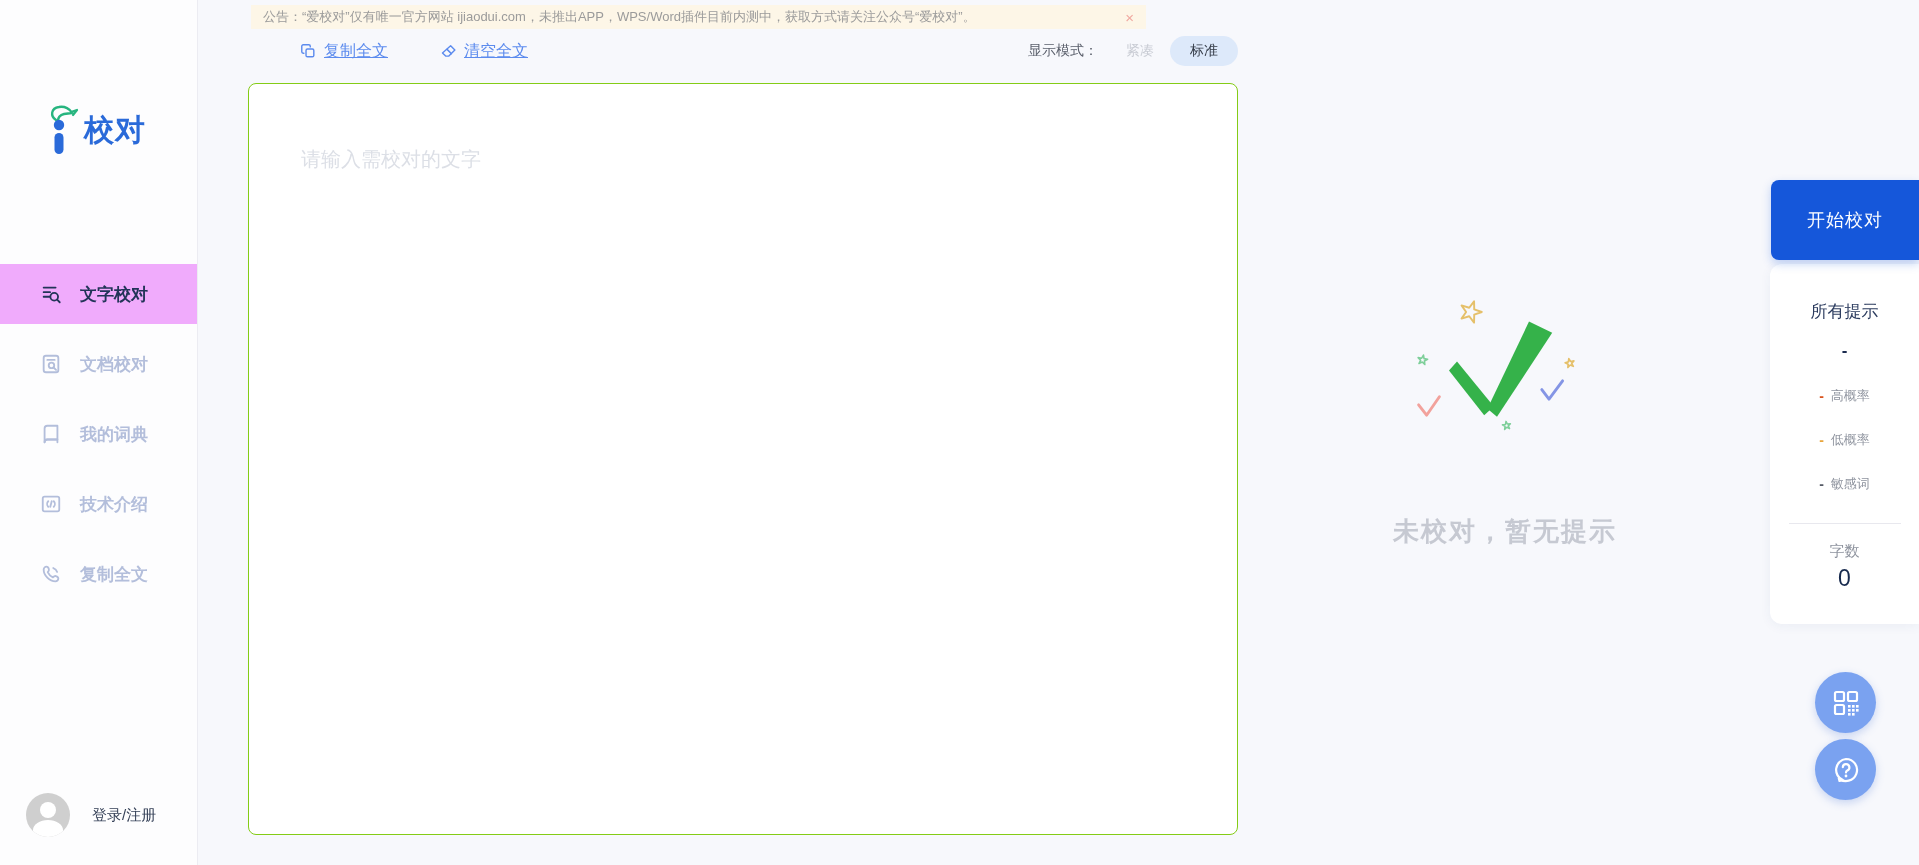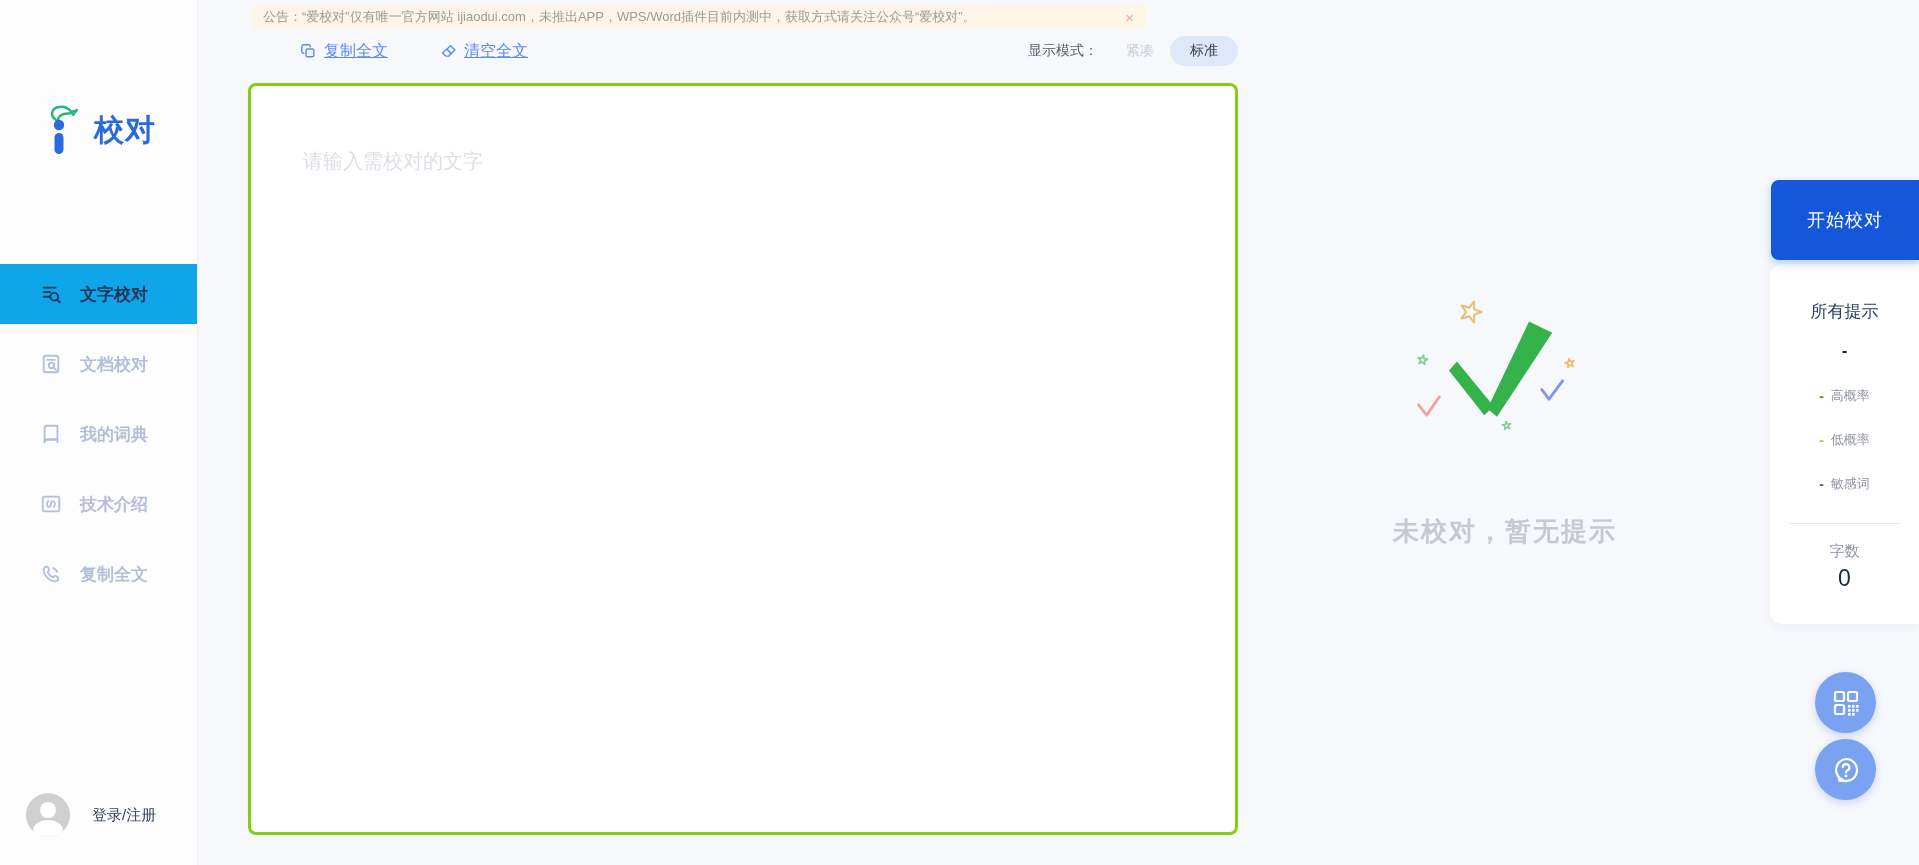--- a/index.html
+++ b/index.html
@@ -2,26 +2,26 @@
 <html><head>
 <meta charset="utf-8">
 <style>
   * { margin:0; padding:0; box-sizing:border-box; }
   html,body { width:1919px; height:865px; overflow:hidden; font-family:"Liberation Sans","DejaVu Sans",sans-serif; background:#f7f8fc; }
 
   
   .sidebar { position:absolute; left:0; top:0; width:198px; height:865px; background:#fdfdfe; border-right:1px solid #ececf2; z-index:5; }
   .logo { position:absolute; left:44px; top:104px; display:flex; align-items:center; }
   .logo svg { width:38px; height:52px; }
-  .logo-text { font-size:30px; font-weight:bold; color:#2a6ad9; letter-spacing:1px; margin-left:12px; }
+  .logo-text { font-size:30px; font-weight:bold; color:#2a6ad9; letter-spacing:1px; margin-left:2px; }
   .nav { position:absolute; top:264px; left:0; width:100%; }
   .nav-item { height:60px; margin-bottom:10px; display:flex; align-items:center; padding-left:40px; cursor:pointer; color:#b3bedb; }
   .nav-item svg { width:22px; height:22px; flex:0 0 22px; stroke:#b3bedb; }
   .nav-item .nav-label { font-size:17px; font-weight:bold; margin-left:18px; }
-  .nav-item.active { background:#0ea5e9; color:#223458; }
+  .nav-item.active { background:#f0abfc; color:#223458; }
   .nav-item.active svg { stroke:#223458; }
   .login-row { position:absolute; left:26px; bottom:28px; display:flex; align-items:center; cursor:pointer; }
   .avatar { width:44px; height:44px; border-radius:50%; background:#cfcfcf; position:relative; overflow:hidden; }
   .avatar-head { position:absolute; left:14px; top:9px; width:16px; height:16px; border-radius:50%; background:#fff; }
   .avatar-body { position:absolute; left:7px; top:27px; width:30px; height:20px; border-radius:50% 50% 0 0; background:#fff; }
   .login-label { font-size:15px; color:#333f56; margin-left:22px; }
 
   
   .announce { position:absolute; left:251px; top:5px; width:895px; height:24px; background:#fdf6e7; display:flex; align-items:center; padding:0 12px; z-index:3; }
   .announce-text { font-size:13px; color:#9b9b9b; white-space:nowrap; overflow:hidden; flex:1; }
@@ -31,21 +31,21 @@
   .toolbar { position:absolute; left:248px; top:34px; width:990px; height:34px; display:flex; align-items:center; z-index:3; }
   .tool-link { display:flex; align-items:center; color:#5c8bee; font-size:16px; cursor:pointer; margin-left:52px;text-decoration:underline; }
   .tool-link:first-child { margin-left:52px; }
   .tool-link svg { width:17px; height:17px; margin-right:7px; stroke:#5c8bee; }
   .toolbar-spacer { flex:1; }
   .mode-label { font-size:14px; color:#5a5f6b;text-align:right; }
   .mode-compact { font-size:14px; color:#c9ccd4; margin-left:28px; cursor:pointer; }
   .mode-standard { font-size:14px; color:#333a46; background:#dde9fa; border-radius:15px; padding:6px 20px; margin-left:16px; cursor:pointer; }
 
   
-  .editor-panel { position:absolute; left:248px; top:83px; width:990px; height:752px; background:#ffffff; border:3px solid #84cc16; border-radius:8px; z-index:2; }
+  .editor-panel { position:absolute; left:248px; top:83px; width:990px; height:752px; background:#ffffff; border:1px solid #84cc16; border-radius:8px; z-index:2; }
   .editor-input { width:100%; height:100%; border:none; outline:none; resize:none; background:transparent; padding:62px 52px; font-size:20px; color:#333; font-family:"Liberation Sans","DejaVu Sans",sans-serif; }
   .editor-input::placeholder { color:#dcdfe6; }
 
   
   .result-empty { position:absolute; left:1330px; top:288px; width:350px; text-align:center; z-index:1; }
   .result-empty svg { width:260px; height:200px; }
   .empty-text { margin-top:22px; font-size:26px; font-weight:bold; color:#c6c9d2; letter-spacing:2px; }
 
   
   .start-btn { position:absolute; left:1771px; top:180px; width:148px; height:80px; background:#1557da; color:#ffffff; font-size:18px; border:none; border-radius:8px 0 0 8px; cursor:pointer; box-shadow:0 4px 10px rgba(21,87,218,.25); font-family:inherit; letter-spacing:1px; z-index:6; }

